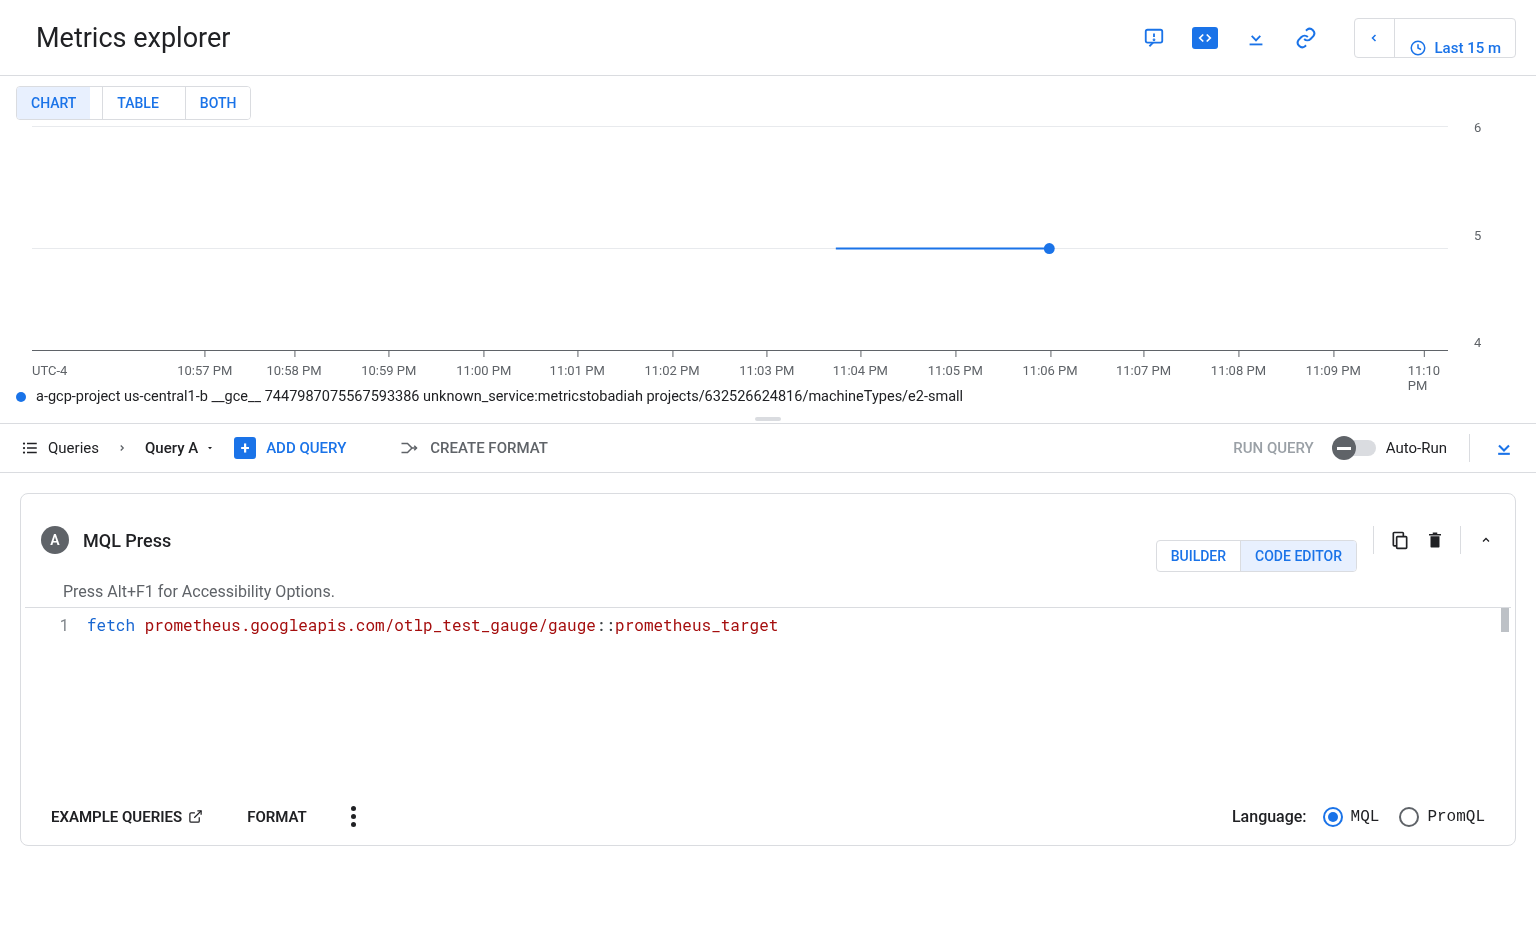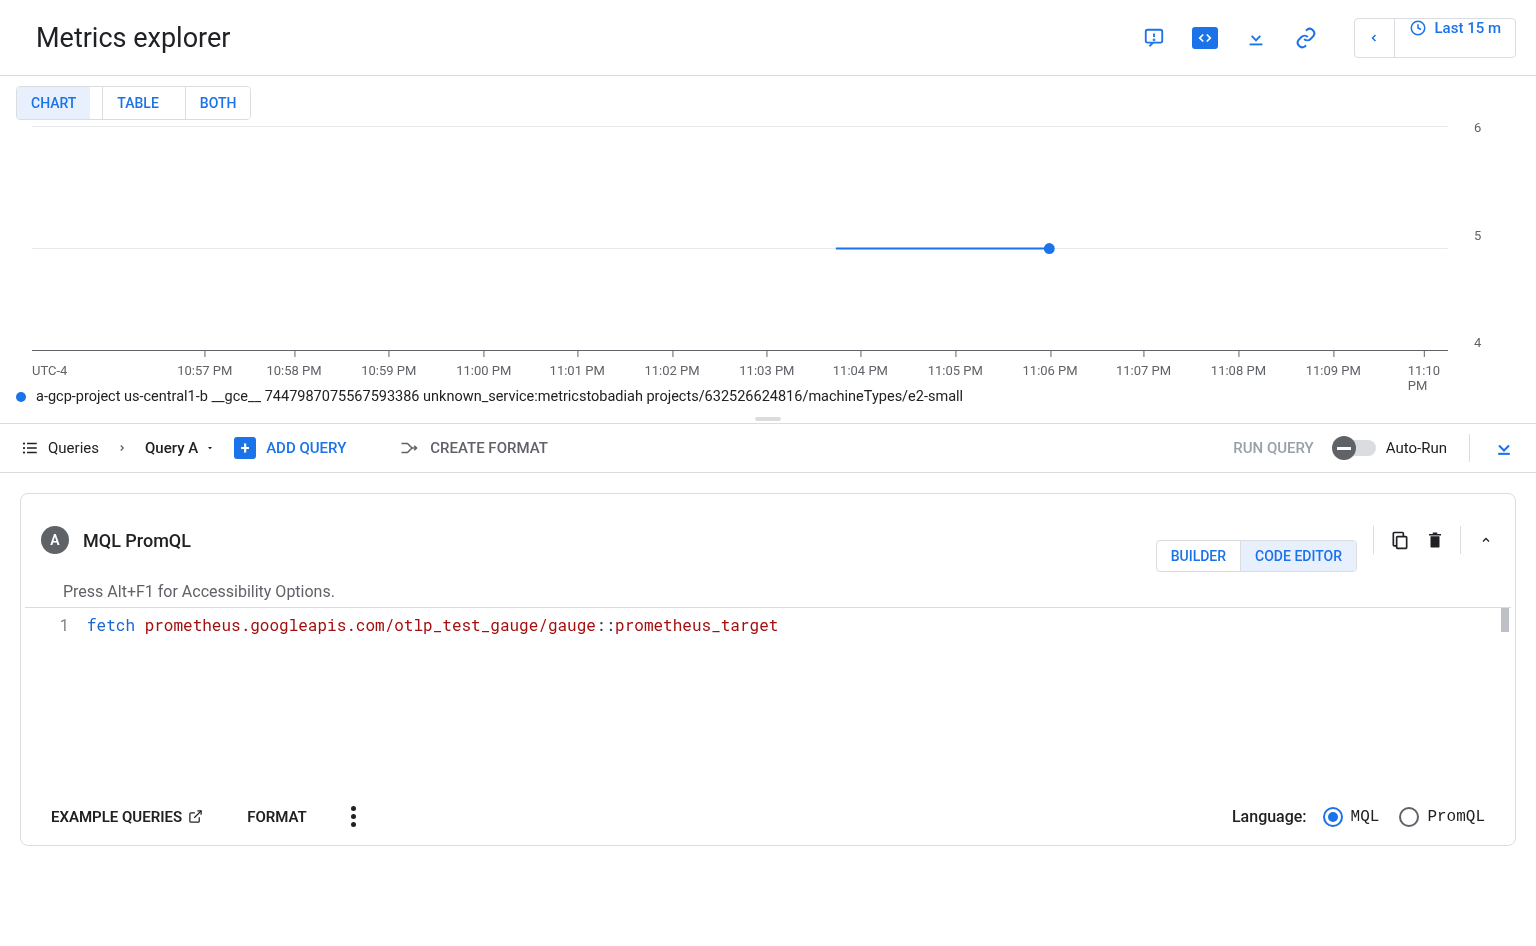--- a/index.html
+++ b/index.html
@@ -50,21 +50,21 @@
   }
   .icon-btn.filled {
     background: var(--blue);
     color: #fff;
     border-radius: 3px;
     width: 26px;
     height: 22px;
   }
   .time-nav {
     display: flex;
-    align-items: flex-start;
+    align-items: flex-end;
     border: 1px solid var(--border);
     border-radius: 4px;
     height: 40px;
     margin-left: 10px;
   }
   .time-nav-arrow {
     width: 40px;
     display: flex;
     align-items: center;
     justify-content: center;
@@ -623,21 +623,21 @@
           <line x1="5" y1="19" x2="19" y2="19"></line>
         </svg>
     </span>
   </div>
 </div>
 
 <div class="query-card">
   <div class="query-header">
     <div class="query-title">
       <span class="query-badge">A</span>
-      <span>MQL PromQL</span>
+      <span>MQL Press</span>
     </div>
     <div class="query-header-right">
       <div class="mode-toggle">
         <div class="mode-toggle-btn">BUILDER</div>
         <div class="mode-toggle-btn active">CODE EDITOR</div>
       </div>
       <div class="vsep"></div>
       <span class="header-icon">
         <svg width="20" height="22" viewBox="0 0 24 24" fill="none" stroke="currentColor" stroke-width="2">
             <rect x="8" y="8" width="12" height="14" rx="1"></rect>

